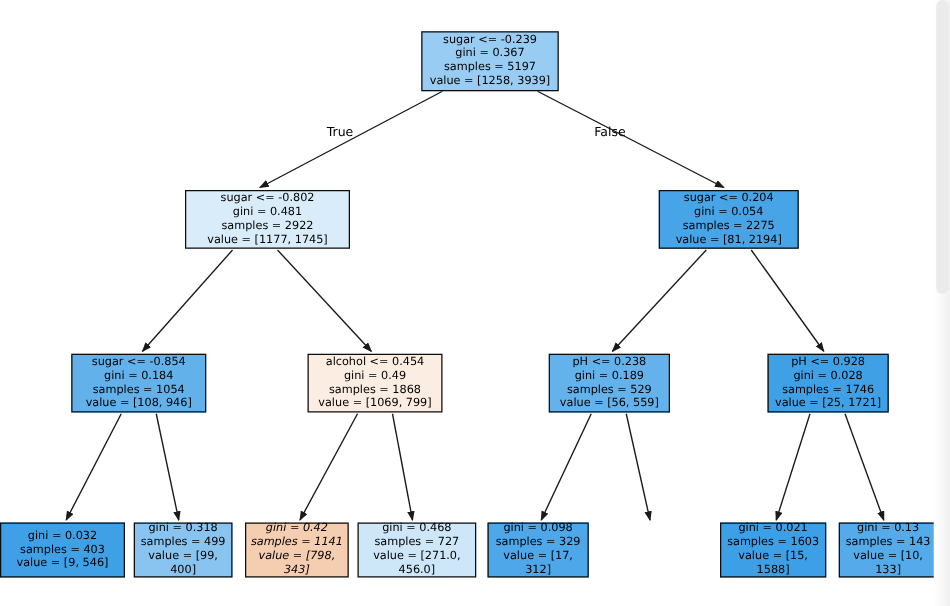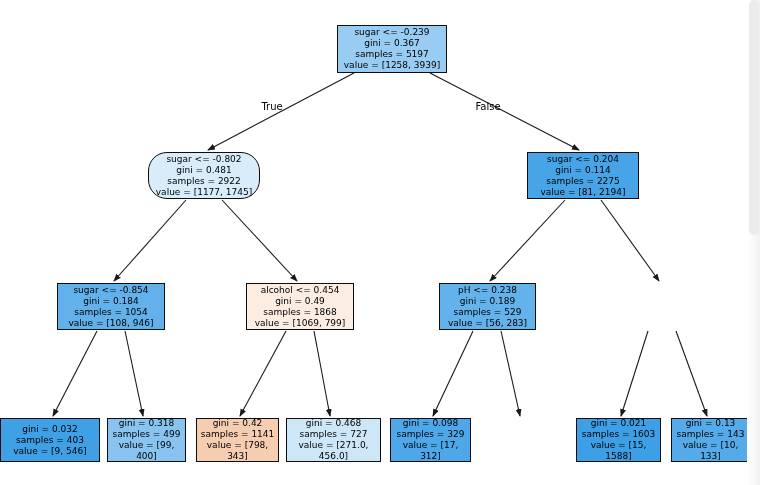--- a/index.html
+++ b/index.html
@@ -14,29 +14,29 @@
     display:flex;flex-direction:column;justify-content:center;
     text-align:center;font-size:9px;line-height:11px;color:#000;
     padding:1px 2px;
   }
   .edge-label{
     position:absolute;font-size:10px;color:#000;
     transform:translate(-50%,-50%);background:transparent;
   }
   
   .n-root {left:337px;top:25px;width:110px;height:48px;}
-  .n-l    {left:148px;top:152px;width:112px;height:47px;border-radius:19px;}
+  .n-l    {left:148px;top:152px;width:132px;height:47px;}
   .n-r    {left:527px;top:152px;width:112px;height:47px;}
   .n-ll   {left:57px; top:283px;width:108px;height:47px;}
   .n-lr   {left:246px;top:283px;width:108px;height:47px;}
   .n-rl   {left:439px;top:283px;width:97px; height:47px;}
   .n-rr   {left:614px;top:283px;width:97px; height:47px;}
   .n-leaf1{left:0; top:418px;width:100px; height:44px;}
   .n-leaf2{left:107px;top:418px;width:79px; height:44px;}
-  .n-leaf3{left:196px;top:418px;width:83px; height:44px;}
+  .n-leaf3{left:196px;top:418px;width:83px; height:44px;font-style:italic;}
   .n-leaf4{left:286px;top:418px;width:95px; height:44px;}
   .n-leaf5{left:390px;top:418px;width:81px; height:44px;}
   .n-leaf6{left:483px;top:418px;width:80px; height:44px;}
   .n-leaf7{left:576px;top:418px;width:85px; height:44px;}
   .n-leaf8{left:671px;top:418px;width:79px; height:44px;}
   .lbl-true {left:272px;top:106px;}
   .lbl-false{left:488px;top:106px;}
   
   .scroll-track{
     position:absolute;right:0;top:0;width:13px;height:485px;
@@ -88,21 +88,21 @@
 
   <div class="node n-l" style="background-color: rgb(217, 236, 250);">
     <div>sugar &lt;= -0.802</div>
     <div>gini = 0.481</div>
     <div>samples = 2922</div>
     <div>value = [1177, 1745]</div>
   </div>
 
   <div class="node n-r" style="background-color: rgb(71, 164, 231);">
     <div>sugar &lt;= 0.204</div>
-    <div>gini = 0.114</div>
+    <div>gini = 0.054</div>
     <div>samples = 2275</div>
     <div>value = [81, 2194]</div>
   </div>
 
   <div class="node n-ll" style="background-color: rgb(98, 177, 234);">
     <div>sugar &lt;= -0.854</div>
     <div>gini = 0.184</div>
     <div>samples = 1054</div>
     <div>value = [108, 946]</div>
   </div>
@@ -111,23 +111,29 @@
     <div>alcohol &lt;= 0.454</div>
     <div>gini = 0.49</div>
     <div>samples = 1868</div>
     <div>value = [1069, 799]</div>
   </div>
 
   <div class="node n-rl" style="background-color: rgb(99, 178, 235);">
     <div>pH &lt;= 0.238</div>
     <div>gini = 0.189</div>
     <div>samples = 529</div>
-    <div>value = [56, 283]</div>
+    <div>value = [56, 559]</div>
   </div>
 
+  <div class="node n-rr" style="background-color: rgb(63, 160, 230);">
+    <div>pH &lt;= 0.928</div>
+    <div>gini = 0.028</div>
+    <div>samples = 1746</div>
+    <div>value = [25, 1721]</div>
+  </div>
 
   <div class="node n-leaf1" style="background-color: rgb(63, 160, 230);">
     <div>gini = 0.032</div>
     <div>samples = 403</div>
     <div>value = [9, 546]</div>
   </div>
 
   <div class="node n-leaf2" style="background-color: rgb(136, 196, 239);">
     <div>gini = 0.318</div>
     <div>samples = 499</div>

